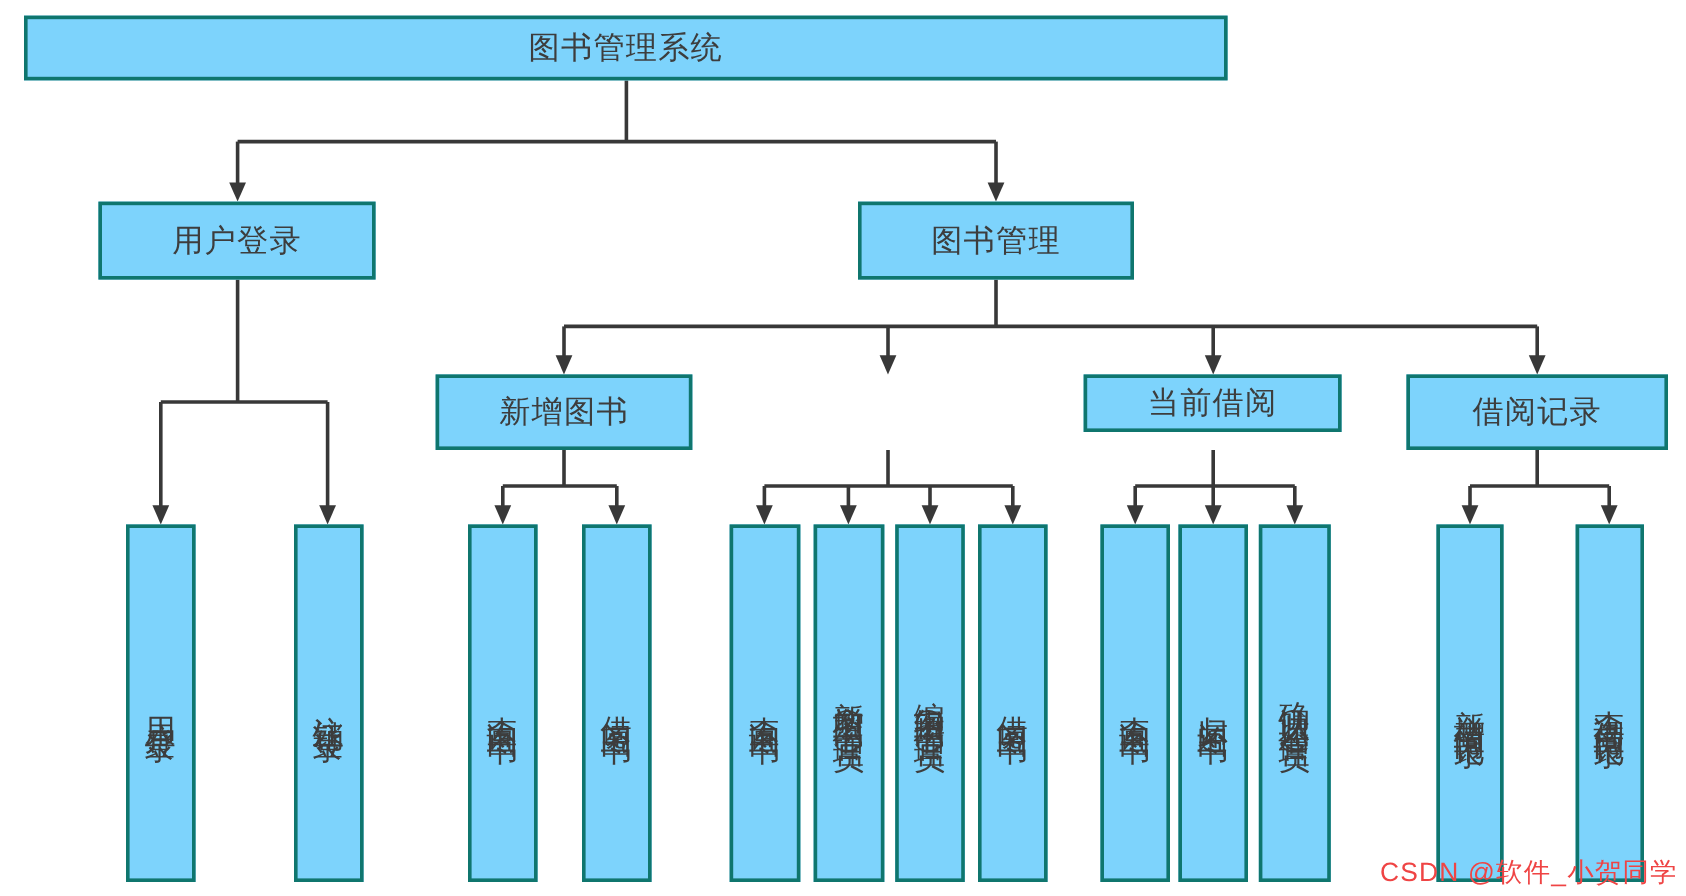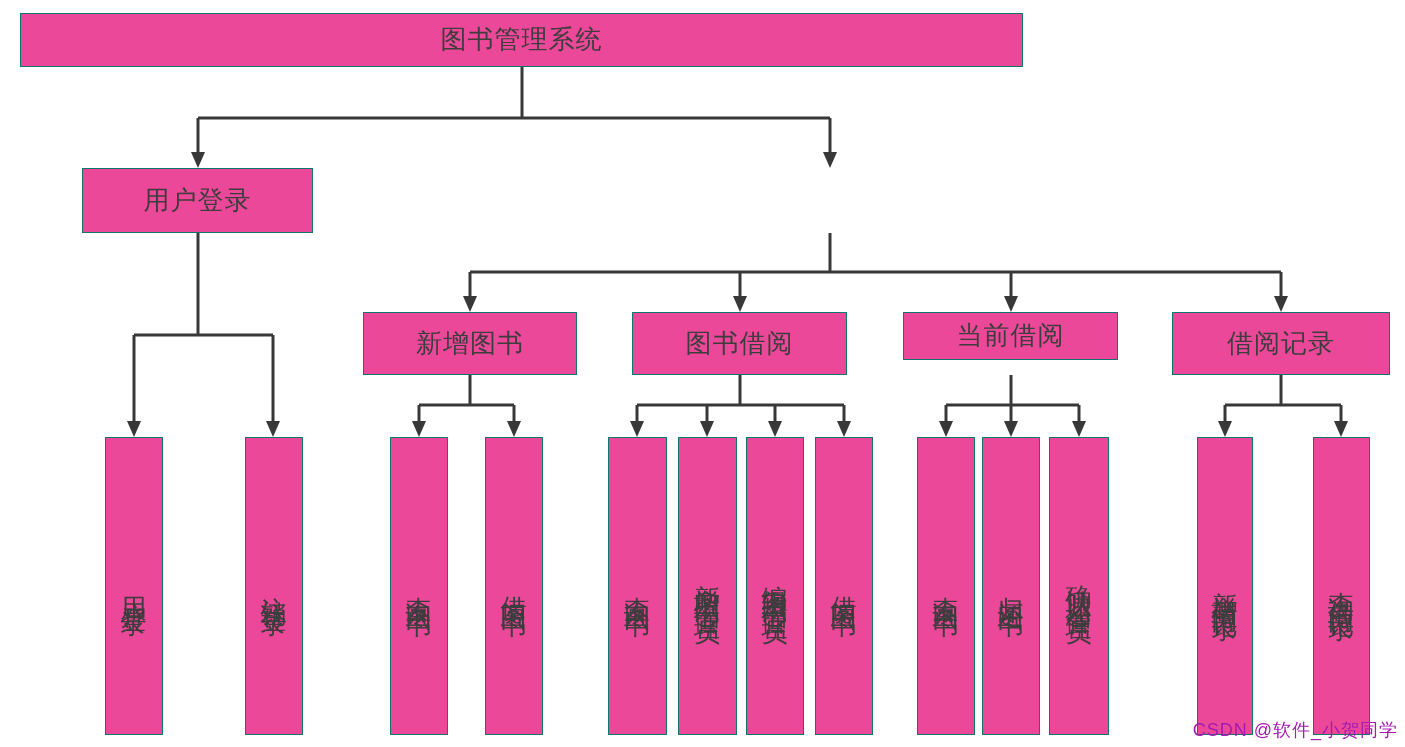--- a/index.html
+++ b/index.html
@@ -9,44 +9,44 @@
     height: 747px;
     background: #ffffff;
     font-family: "Liberation Sans", sans-serif;
     color: #3d3d3d;
     overflow: hidden;
   }
   svg.wires { position: absolute; left: 0; top: 0; }
   .node {
     position: absolute;
     box-sizing: border-box;
-    border: 1px solid #0f766e;
-    background: #ec4899;
+    border: 3px solid #0f766e;
+    background: #7dd3fc;
     display: flex;
     align-items: center;
     justify-content: center;
     font-size: 26px;
     letter-spacing: 1px;
     text-align: center;
     line-height: 1.15;
     white-space: nowrap;
   }
   .node.v {
     writing-mode: vertical-rl;
     text-orientation: mixed;
     letter-spacing: 5px;
     white-space: normal;
     line-height: 1;
   }
   .watermark {
     position: absolute;
     right: 7px;
     bottom: 5px;
-    font-size: 18px;
-    color: #a21caf;
+    font-size: 22px;
+    color: #ef4444;
     letter-spacing: 1px;
   }
 </style>
 </head>
 <body>
 
 <div class="canvas">
 
   <svg class="wires" width="1405" height="747" viewBox="0 0 1405 747">
     <g stroke="#383838" stroke-width="3" fill="none">
@@ -107,23 +107,23 @@
       <polygon points="1004,421 1018,421 1011,437"></polygon>
       <polygon points="1072,421 1086,421 1079,437"></polygon>
       <polygon points="1218,421 1232,421 1225,437"></polygon>
       <polygon points="1334,421 1348,421 1341,437"></polygon>
     </g>
   </svg>
 
   <div class="node" style="left:20px; top:13px; width:1003px; height:54px;">图书管理系统</div>
 
   <div class="node" style="left:82px; top:168px; width:231px; height:65px;">用户登录</div>
+  <div class="node" style="left:715px; top:168px; width:230px; height:65px;">图书管理</div>
 
   <div class="node" style="left:363px; top:312px; width:214px; height:63px;">新增图书</div>
-  <div class="node" style="left:632px; top:312px; width:215px; height:63px;">图书借阅</div>
   <div class="node" style="left:903px; top:312px; width:215px; height:48px;">当前借阅</div>
   <div class="node" style="left:1172px; top:312px; width:218px; height:63px;">借阅记录</div>
 
   <div class="node v" style="left:105px; top:437px; width:58px; height:298px;">用户登录</div>
   <div class="node v" style="left:245px; top:437px; width:58px; height:298px;">注销登录</div>
 
   <div class="node v" style="left:390px; top:437px; width:58px; height:298px;">查询图书</div>
   <div class="node v" style="left:485px; top:437px; width:58px; height:298px;">借阅图书</div>
 
   <div class="node v" style="left:608px; top:437px; width:59px; height:298px;">查询图书</div>

